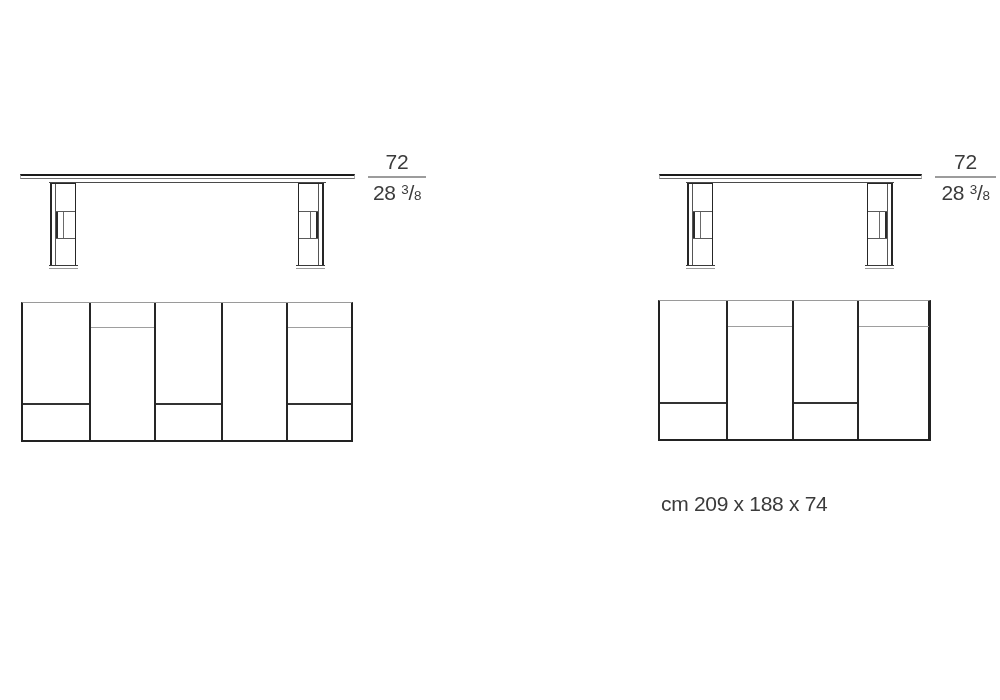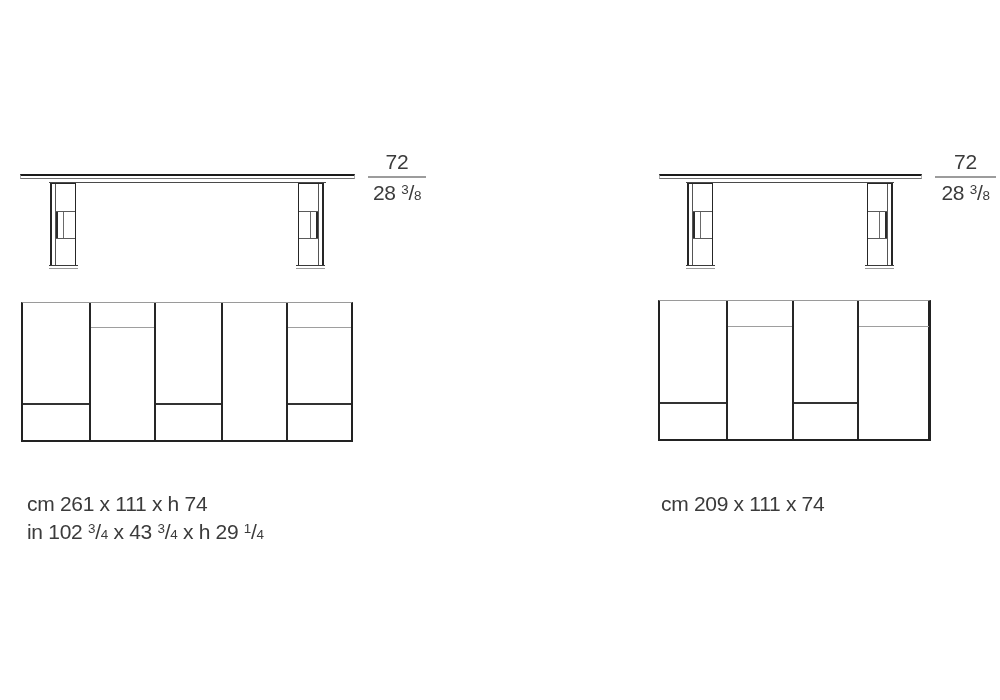--- a/index.html
+++ b/index.html
@@ -105,24 +105,20 @@
     <span class="vdiv" style="left:263px;"></span>
 
     <span class="hgray" style="left:68px;  width:63px; top:24px;"></span>
     <span class="hgray" style="left:265px; width:63px; top:24px;"></span>
 
     <span class="hdark" style="left:0;     width:66px; top:100px;"></span>
     <span class="hdark" style="left:133px; width:65px; top:100px;"></span>
     <span class="hdark" style="left:265px; width:63px; top:100px;"></span>
   </div>
 
-  <div class="abs caption" style="left:27px; top:490px;">
-    <div>cm 261 x 111 x h 74</div>
-    <div>in 102 <span class="frac"><sup>3</sup>/<span class="den">4</span></span> x 43 <span class="frac"><sup>3</sup>/<span class="den">4</span></span> x h 29 <span class="frac"><sup>1</sup>/<span class="den">4</span></span></div>
-  </div>
 
   <div>
     <div class="abs tabletop" style="left:659px; top:174px; width:263px;"></div>
     <div class="abs beam" style="left:686px; top:181px; width:208px;"></div>
 
     <div class="abs leg leg--left" style="left:687px; top:183px;">
       <span class="strip"></span>
       <span class="panel">
         <span class="v1"></span>
         <span class="v2"></span>
@@ -152,16 +148,16 @@
     <span class="vdiv" style="left:197px;"></span>
 
     <span class="hgray" style="left:68px;  width:64px; top:25px;"></span>
     <span class="hgray" style="left:199px; width:70px; top:25px;"></span>
 
     <span class="hdark" style="left:0;     width:66px; top:101px;"></span>
     <span class="hdark" style="left:134px; width:63px; top:101px;"></span>
   </div>
 
   <div class="abs caption" style="left:661px; top:490px;">
-    <div>cm 209 x 111 x 74</div>
+    <div>cm 209 x 188 x 74</div>
   </div>
 
 </div>
 
 </body></html>

